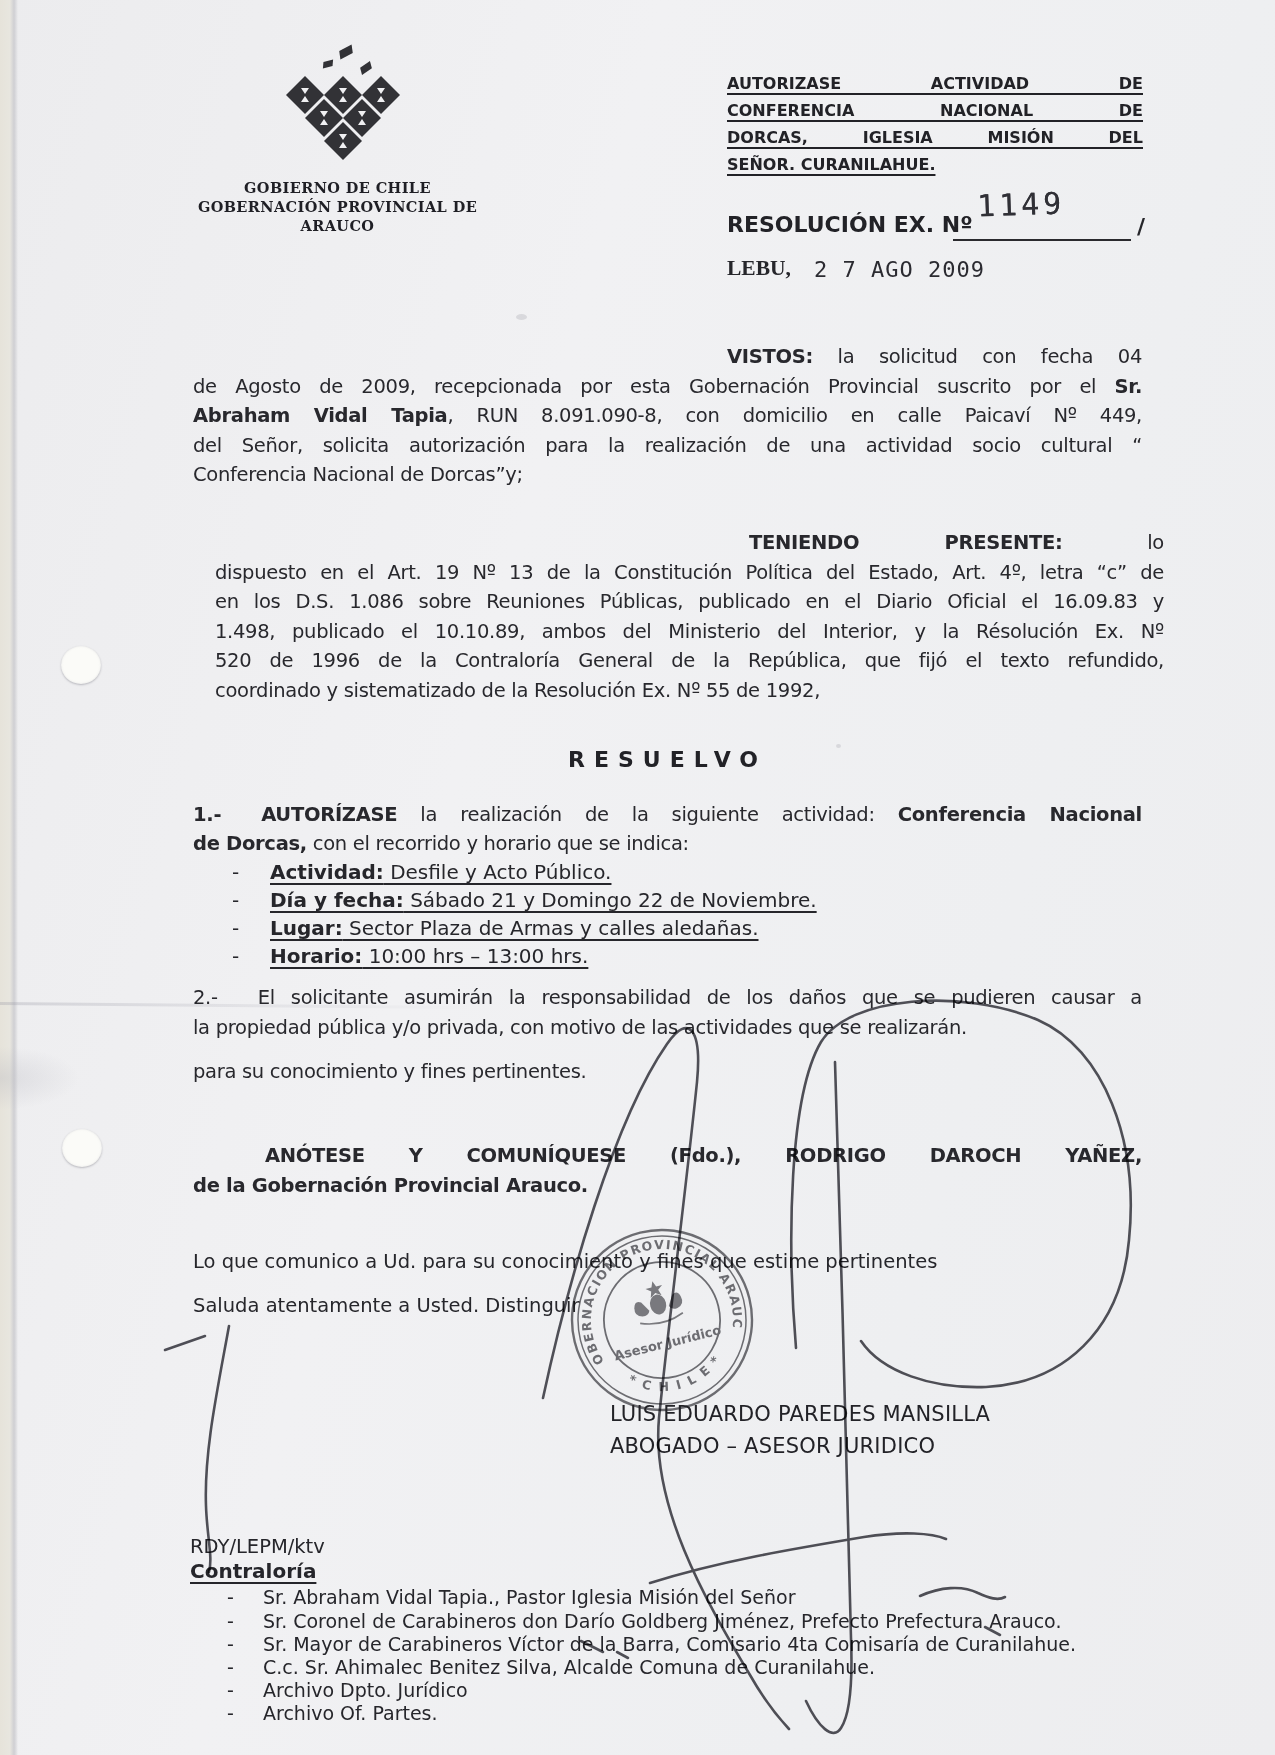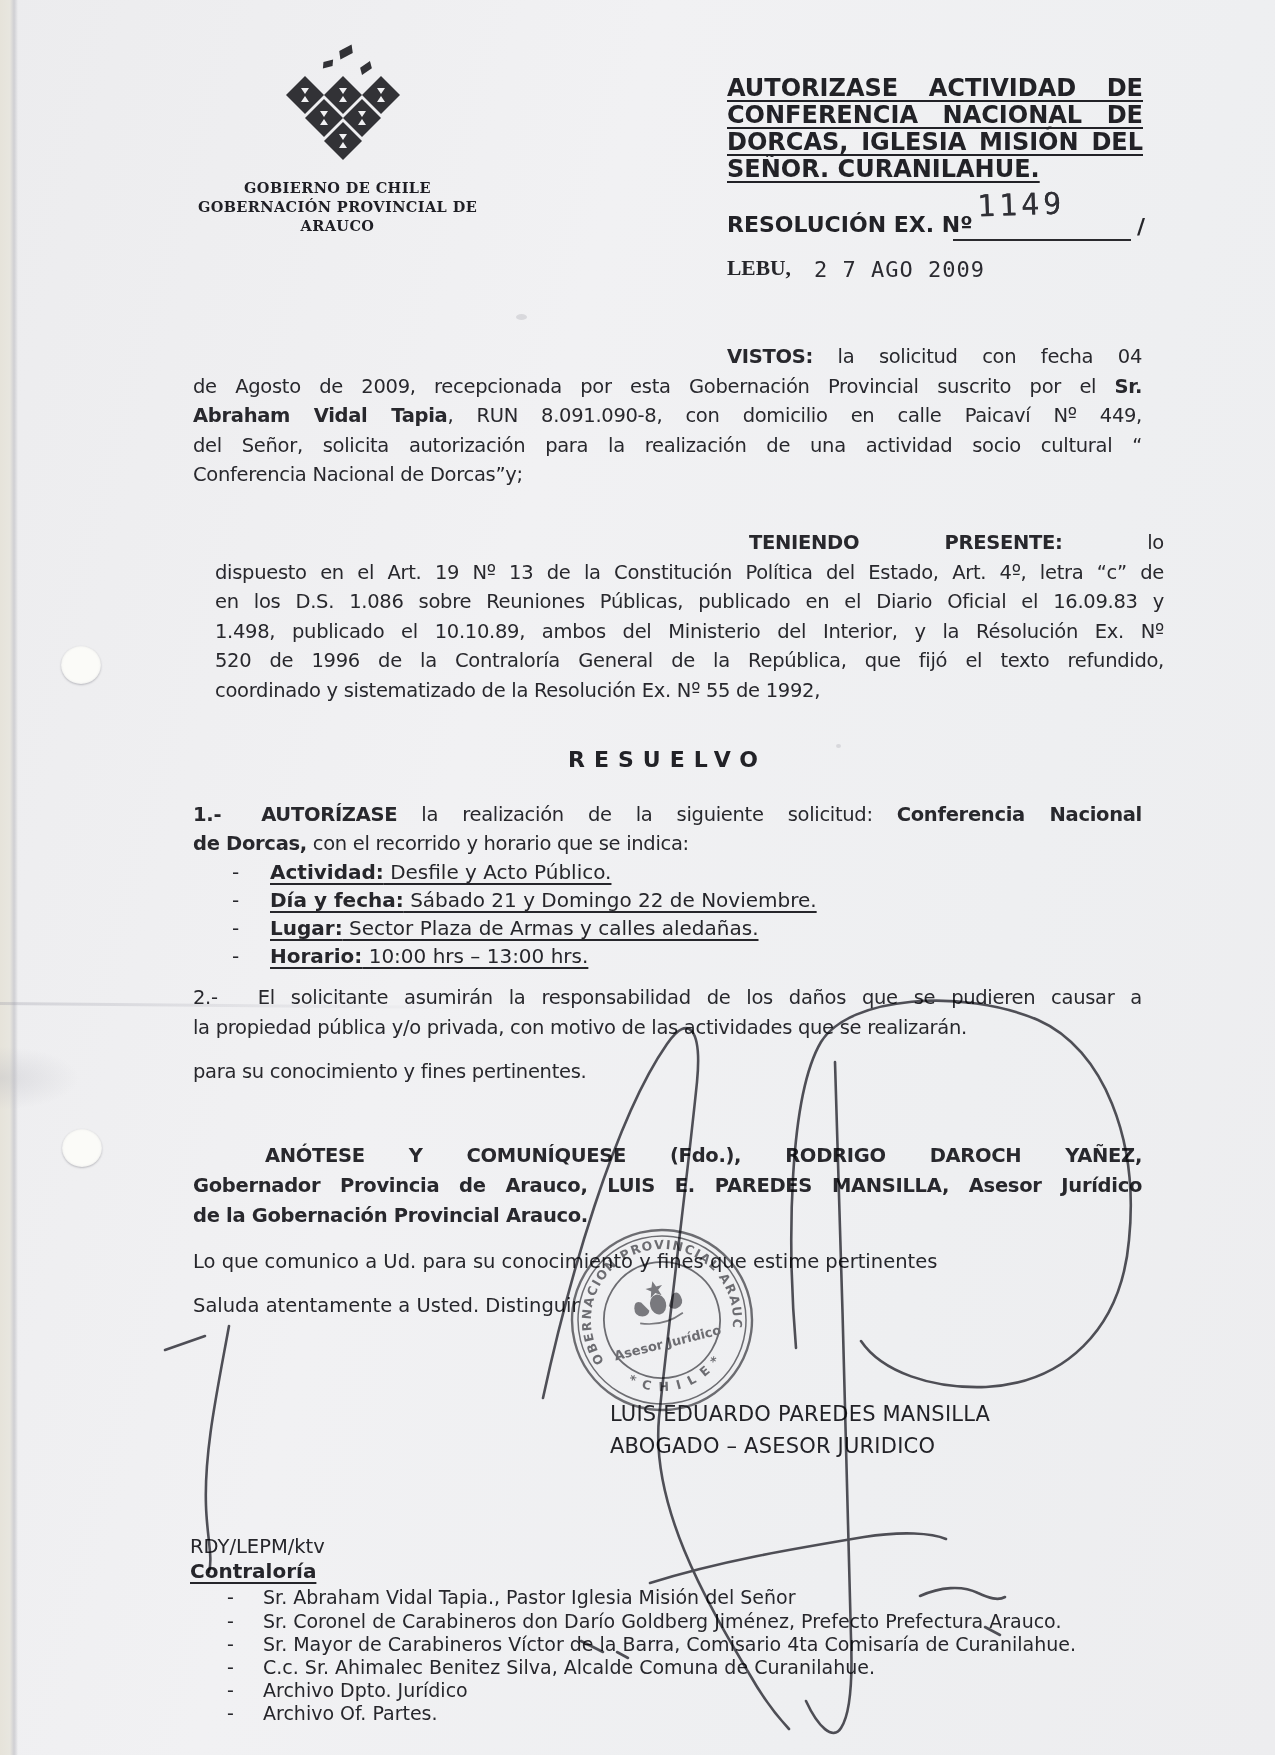--- a/index.html
+++ b/index.html
@@ -17,21 +17,21 @@
   .fold-shadow{left:0;top:1046px;width:80px;height:64px;
     background:radial-gradient(ellipse at 0% 50%,rgba(185,185,192,.35),transparent 70%);}
   .hole{width:40px;height:38px;border-radius:50%;background:#fbfbf8;
     box-shadow:0 1px 2px rgba(120,120,130,.45), inset 0 0 2px rgba(200,200,205,.5);}
   .speck{background:#c4c4cb;border-radius:50%;opacity:.55;}
   
   .lh-text{left:165px;width:345px;text-align:center;
     font-family:"DejaVu Serif",serif;font-weight:bold;font-size:14.5px;
     letter-spacing:.4px;color:#1f1f25;line-height:19px;}
   
-  .subject{left:727px;width:416px;font-weight:bold;font-size:24px;color:#222227;}
+  .subject{left:727px;width:416px;font-weight:bold;font-size:16px;color:#222227;}
   .subject .line{height:27px;text-align:justify;text-align-last:justify;
     text-decoration:underline;text-decoration-thickness:2px;text-underline-offset:4px;}
   .subject .line.last{text-align-last:left;}
   .res-label{font-weight:bold;font-size:22px;color:#222227;}
   .blank-line{border-bottom:2.5px solid #2a2a2e;}
   .stamp-number{font-family:"DejaVu Sans Mono",monospace;font-size:30px;letter-spacing:4px;
     color:#303036;transform:rotate(-2deg);text-shadow:0 0 .6px rgba(30,30,40,.8);}
   .slash{font-weight:bold;font-size:22px;}
   .city{font-weight:bold;font-size:21.5px;}
   .date-stamp{font-family:"DejaVu Sans Mono",monospace;font-size:22px;letter-spacing:1px;color:#2b2b31;}
@@ -139,21 +139,21 @@
     <div class="bl">dispuesto en el Art. 19 Nº 13 de la Constitución Política del Estado, Art. 4º, letra “c” de</div>
     <div class="bl">en los D.S. 1.086 sobre Reuniones Públicas, publicado en el Diario Oficial el 16.09.83 y</div>
     <div class="bl">1.498, publicado el 10.10.89, ambos del Ministerio del Interior, y la Résolución Ex. Nº</div>
     <div class="bl">520 de 1996 de la Contraloría General de la República, que fijó el texto refundido,</div>
     <div class="bl left">coordinado y sistematizado de la Resolución Ex. Nº 55 de 1992,</div>
   </div>
 
   <div class="abs resuelvo" style="top:747px;">RESUELVO</div>
 
   <div class="abs block" style="top:803px;">
-    <div class="bl" style="height:28.5px;"><span class="b">1.-</span><span class="num-gap"></span><span class="b">AUTORÍZASE</span><span> la realización de la siguiente solicitud: </span><span class="b">Conferencia Nacional</span></div>
+    <div class="bl" style="height:28.5px;"><span class="b">1.-</span><span class="num-gap"></span><span class="b">AUTORÍZASE</span><span> la realización de la siguiente actividad: </span><span class="b">Conferencia Nacional</span></div>
     <div class="bl left" style="height:28.5px;"><span class="b">de Dorcas,</span><span> con el recorrido y  horario que se indica:</span></div>
   </div>
 
   <div class="abs sched-row" style="top:860px;">
     <span class="dash">-</span><span class="u"><span class="b">Actividad:</span><span> Desfile y Acto Público.</span></span>
   </div>
   <div class="abs sched-row" style="top:888px;">
     <span class="dash">-</span><span class="u"><span class="b">Día y fecha:</span><span> Sábado 21 y Domingo 22 de Noviembre.</span></span>
   </div>
   <div class="abs sched-row" style="top:916px;">
@@ -167,21 +167,20 @@
     <div class="bl"><span>2.-</span><span class="num-gap"></span><span>El solicitante asumirán la responsabilidad de los daños que se pudieren causar a</span></div>
     <div class="bl left">la propiedad pública y/o privada, con motivo de las actividades que se realizarán.</div>
   </div>
 
   <div class="abs block" style="top:1060px;">
     <div class="bl left">para su conocimiento y fines pertinentes.</div>
   </div>
 
   <div class="abs block anotese" style="top:1144px;">
     <div class="bl"><span style="display:inline-block;width:72px;"></span><span>ANÓTESE Y COMUNÍQUESE (Fdo.), RODRIGO DAROCH YAÑEZ,</span></div>
-    <div class="bl">Gobernador Provincia de Arauco, LUIS E. PAREDES MANSILLA, Asesor Jurídico</div>
     <div class="bl left">de la Gobernación Provincial Arauco.</div>
   </div>
 
   <div class="abs closing-line" style="top:1250px;">Lo que comunico a Ud. para su conocimiento y fines que estime pertinentes</div>
   <div class="abs closing-line" style="top:1294px;">Saluda atentamente a Usted. Distinguir</div>
 
   <svg class="abs" style="left:552px;top:1210px;mix-blend-mode:multiply;" width="220" height="220" viewBox="0 0 220 220">
     <g transform="rotate(-14 110 110)" stroke="#55555a" fill="none" opacity="0.82">
       <circle cx="110" cy="110" r="90" stroke-width="2.4"></circle>
       <circle cx="110" cy="110" r="84" stroke-width="1.5"></circle>

